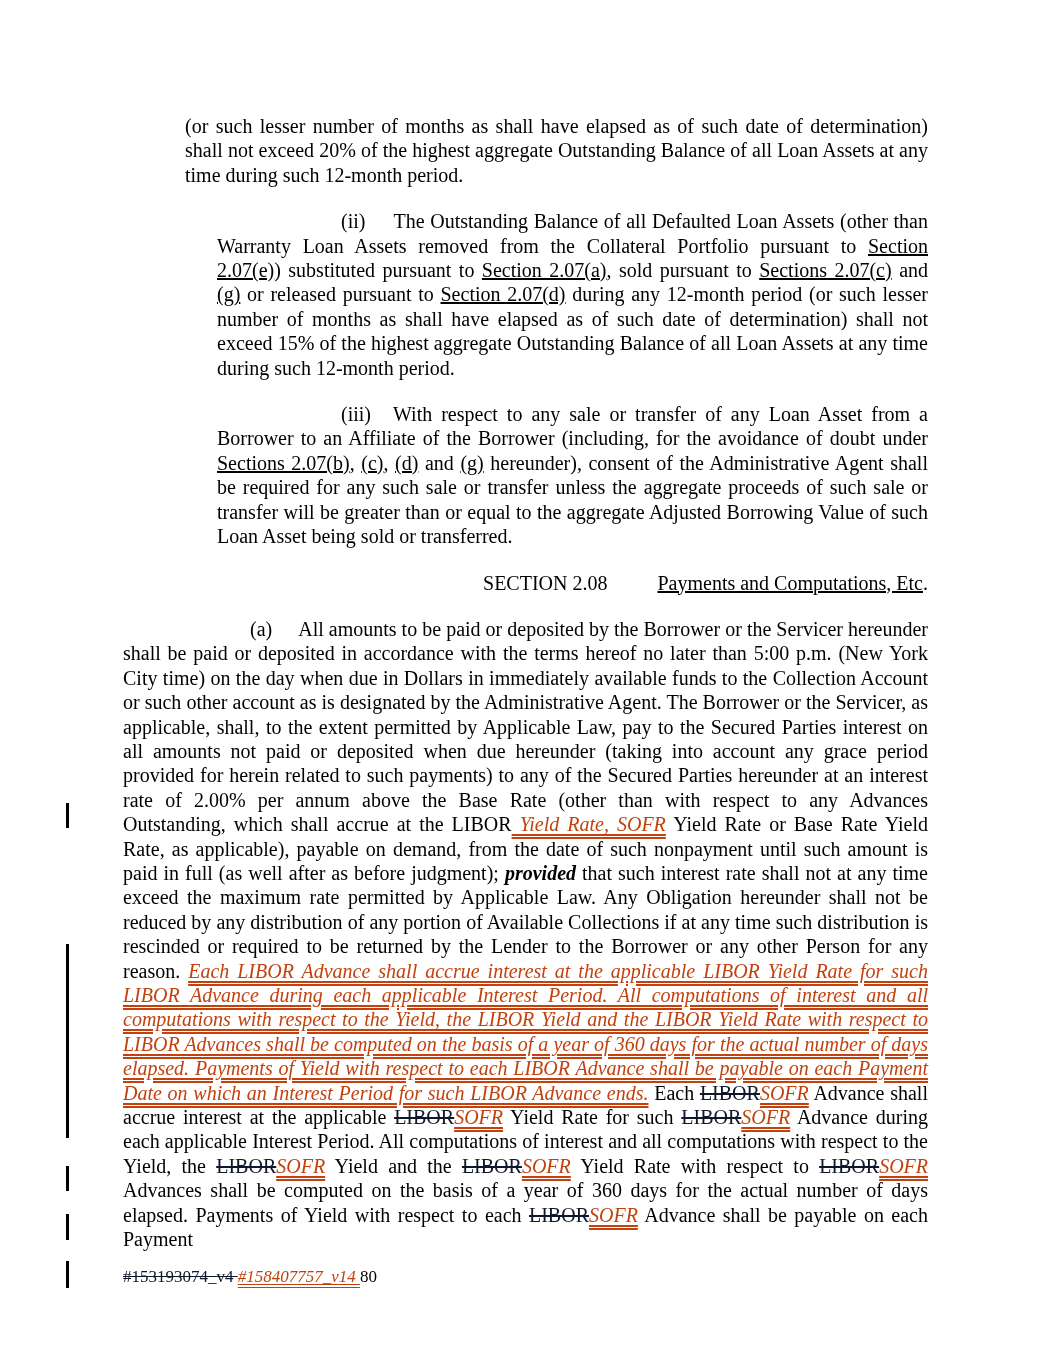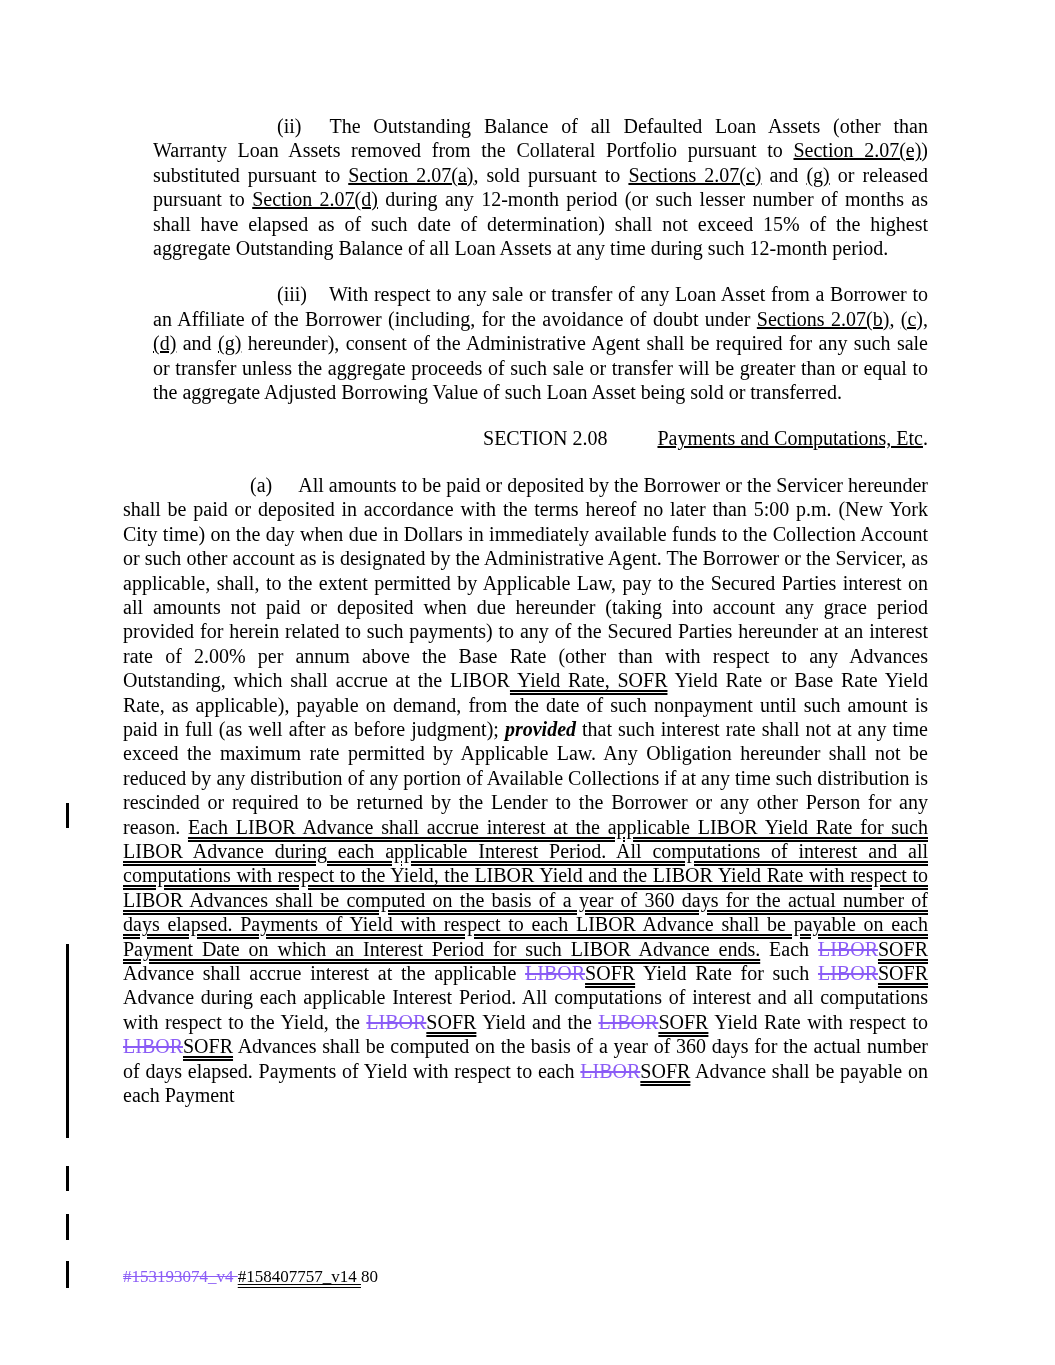--- a/index.html
+++ b/index.html
@@ -18,33 +18,34 @@
     position:absolute;
     left:123px;
     top:114px;
     width:805px;
   }
   .para{
     margin:0 0 22px 0;
     text-align:justify;
   }
   .p-sub{margin-left:62px;}
-  .p-clause{margin-left:30px;text-indent:124px;}
+  .p-clause{margin-left:94px;text-indent:124px;}
   .p-heading{margin-left:62px;text-align:right;}
   .p-body{text-indent:127px;}
   .run-u{text-decoration:underline;}
   .run-i{font-style:italic;font-weight:bold;}
   .run-ins{
-    color:#000000;
+    color:#c2410c;
     text-decoration-line:underline;
     text-decoration-style:double;
     text-underline-offset:3px;
+    font-style:italic;
   }
   .run-del{
-    color:#8b5cf6;
+    color:#0f172a;
     text-decoration-line:line-through;
   }
   .run-tab{display:inline-block;text-indent:0;}
   .footer{
     position:absolute;
     left:123px;
     top:1266px;
     font-size:17px;
     line-height:21px;
     text-align:left;
@@ -67,20 +68,21 @@
 
 <div class="page">
 
   <div class="change-bar bar-1"></div>
   <div class="change-bar bar-2"></div>
   <div class="change-bar bar-3"></div>
   <div class="change-bar bar-4"></div>
   <div class="change-bar bar-5"></div>
 
   <div class="content">
+    <p class="para p-sub"><span class="run run-normal">(or such lesser number of months as shall have elapsed as of such date of determination) shall not exceed 20% of the highest aggregate Outstanding Balance of all Loan Assets at any time during such 12-month period.</span></p>
     <p class="para p-clause"><span class="run run-normal">(ii)</span><span class="run run-tab" style="width: 28px;">&nbsp;</span><span class="run run-normal">The Outstanding Balance of all Defaulted Loan Assets (other than Warranty Loan Assets removed from the Collateral Portfolio pursuant to </span><span class="run run-u">Section 2.07(e)</span><span class="run run-normal">) substituted pursuant to </span><span class="run run-u">Section 2.07(a)</span><span class="run run-normal">, sold pursuant to </span><span class="run run-u">Sections 2.07(c)</span><span class="run run-normal"> and </span><span class="run run-u">(g)</span><span class="run run-normal"> or released pursuant to </span><span class="run run-u">Section 2.07(d)</span><span class="run run-normal"> during any 12-month period (or such lesser number of months as shall have elapsed as of such date of determination) shall not exceed 15% of the highest aggregate Outstanding Balance of all Loan Assets at any time during such 12-month period.</span></p>
     <p class="para p-clause"><span class="run run-normal">(iii)</span><span class="run run-tab" style="width: 22px;">&nbsp;</span><span class="run run-normal">With respect to any sale or transfer of any Loan Asset from a Borrower to an Affiliate of the Borrower (including, for the avoidance of doubt under </span><span class="run run-u">Sections 2.07(b)</span><span class="run run-normal">, </span><span class="run run-u">(c)</span><span class="run run-normal">, </span><span class="run run-u">(d)</span><span class="run run-normal"> and </span><span class="run run-u">(g)</span><span class="run run-normal"> hereunder), consent of the Administrative Agent shall be required for any such sale or transfer unless the aggregate proceeds of such sale or transfer will be greater than or equal to the aggregate Adjusted Borrowing Value of such Loan Asset being sold or transferred.</span></p>
     <p class="para p-heading"><span class="run run-normal">SECTION 2.08</span><span class="run run-tab" style="width: 50px;">&nbsp;</span><span class="run run-u">Payments and Computations, Etc</span><span class="run run-normal">.</span></p>
     <p class="para p-body"><span class="run run-normal">(a)</span><span class="run run-tab" style="width: 26px;">&nbsp;</span><span class="run run-normal">All amounts to be paid or deposited by the Borrower or the Servicer hereunder shall be paid or deposited in accordance with the terms hereof no later than 5:00 p.m. (New York City time)  on the day when due in Dollars in immediately available funds to the Collection Account or such other account as is designated by the Administrative Agent.  The Borrower or the Servicer, as applicable, shall, to the extent permitted by Applicable Law, pay to the Secured Parties interest on all amounts not paid or deposited when due hereunder (taking into account any grace period provided for herein related to such payments) to any of the Secured Parties hereunder at an interest rate of 2.00% per annum above the Base Rate (other than with respect to any Advances Outstanding, which shall accrue at the LIBOR</span><span class="run run-ins"> Yield Rate, SOFR</span><span class="run run-normal"> Yield Rate or Base Rate Yield Rate, as applicable), payable on demand, from the date of such nonpayment until such amount is paid in full (as well after as before judgment); </span><span class="run run-i">provided</span><span class="run run-normal"> that such interest rate shall not at any time exceed the maximum rate permitted by Applicable Law.  Any Obligation hereunder shall not be reduced by any distribution of any portion of Available Collections if at any time such distribution is rescinded or required to be returned by the Lender to the Borrower or any other Person for any reason.  </span><span class="run run-ins">Each LIBOR Advance shall accrue interest at the applicable LIBOR Yield Rate for such LIBOR Advance during each applicable Interest Period.  All computations of interest and all computations with respect to the Yield, the LIBOR Yield and the LIBOR Yield Rate with respect to LIBOR Advances shall be computed on the basis of a year of 360 days for the actual number of days elapsed.  Payments of Yield with respect to each LIBOR Advance shall be payable on each Payment Date on which an Interest Period for such LIBOR Advance ends.</span><span class="run run-normal"> Each </span><span class="run run-del">LIBOR</span><span class="run run-ins">SOFR</span><span class="run run-normal"> Advance shall accrue interest at the applicable </span><span class="run run-del">LIBOR</span><span class="run run-ins">SOFR</span><span class="run run-normal"> Yield Rate for such </span><span class="run run-del">LIBOR</span><span class="run run-ins">SOFR</span><span class="run run-normal"> Advance during each applicable Interest Period.  All computations of interest and all computations with respect to the Yield, the </span><span class="run run-del">LIBOR</span><span class="run run-ins">SOFR</span><span class="run run-normal"> Yield and the </span><span class="run run-del">LIBOR</span><span class="run run-ins">SOFR</span><span class="run run-normal"> Yield Rate with respect to </span><span class="run run-del">LIBOR</span><span class="run run-ins">SOFR</span><span class="run run-normal"> Advances shall be computed on the basis of a year of 360 days for the actual number of days elapsed.  Payments of Yield with respect to each </span><span class="run run-del">LIBOR</span><span class="run run-ins">SOFR</span><span class="run run-normal"> Advance shall be payable on each Payment</span></p>
   </div>
 
   <div class="footer"><span class="run run-del">#153193074_v4 </span><span class="run run-ins">#158407757_v14 </span><span class="run run-normal">80</span></div>
 
 </div>
 

